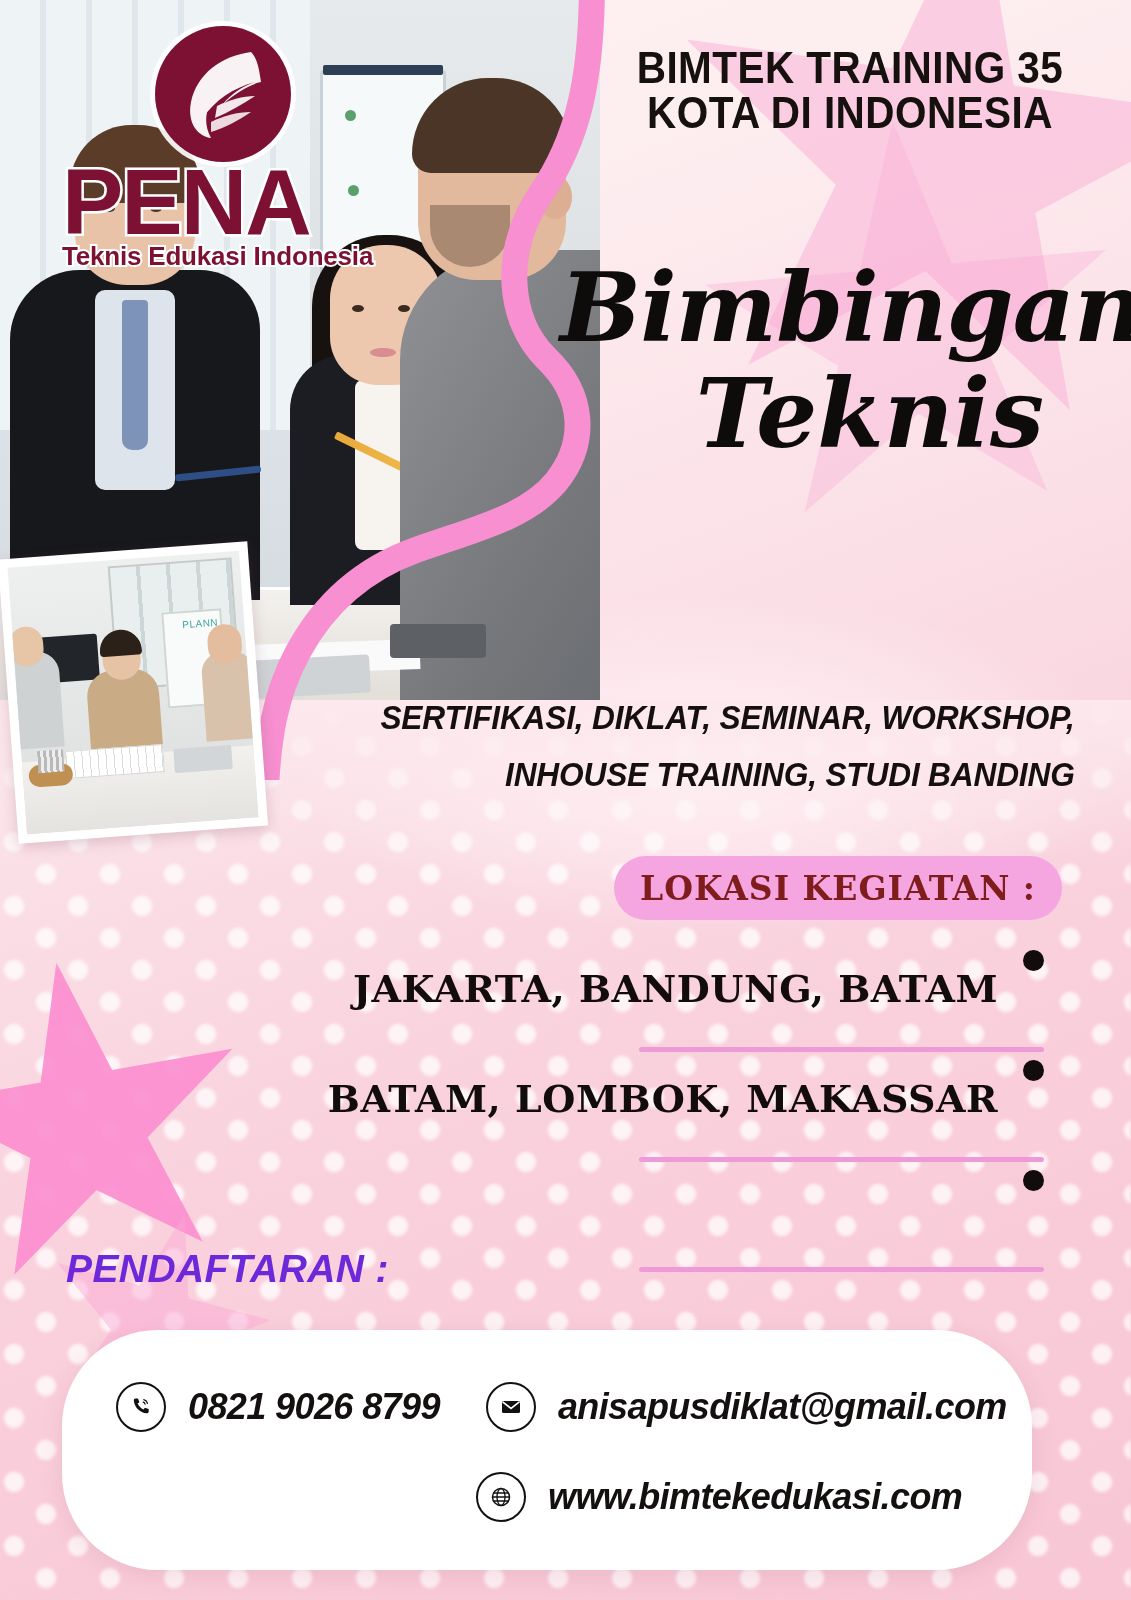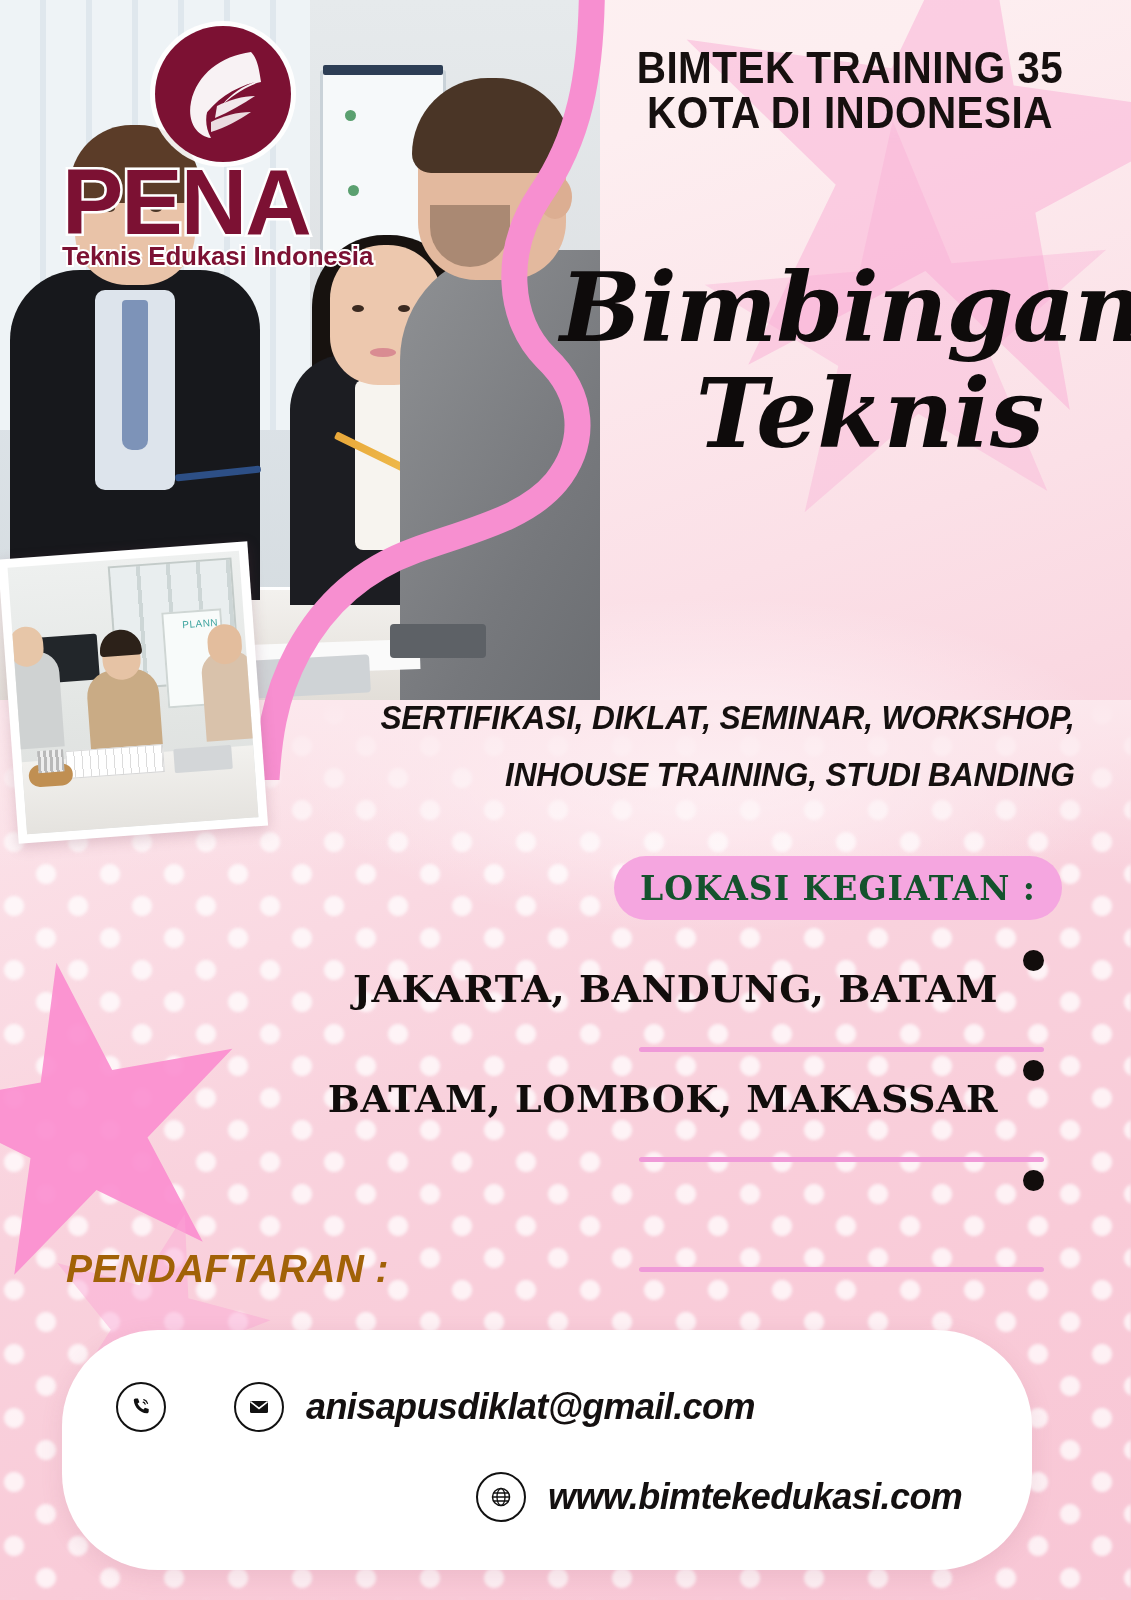--- a/index.html
+++ b/index.html
@@ -433,21 +433,21 @@
     position: absolute;
     left: 614px; top: 856px;
     width: 448px; height: 64px;
     background: #f5a6e0;
     border-radius: 34px;
     z-index: 25;
     display: flex; align-items: center; justify-content: center;
     font-family: "DejaVu Serif", serif;
     font-weight: bold;
     font-size: 33px;
-    color: #14532d;
+    color: #7f1d1d;
     letter-spacing: 1px;
   }
   .loc-list {
     position: absolute;
     left: 380px; top: 942px;
     width: 700px;
     z-index: 25;
   }
   .loc-row {
     position: relative;
@@ -481,21 +481,21 @@
 
   
   .pendaftaran {
     position: absolute;
     left: 66px; top: 1247px;
     z-index: 25;
     font-family: "Liberation Sans", sans-serif;
     font-style: italic;
     font-weight: bold;
     font-size: 39px;
-    color: #a16207;
+    color: #6d28d9;
     letter-spacing: .4px;
   }
 
   
   .contact-card {
     position: absolute;
     left: 62px; top: 1330px;
     width: 970px; height: 240px;
     background: #ffffff;
     border-radius: 96px;
@@ -667,20 +667,21 @@
       <div class="c-item">
         <span class="c-ico">
           <svg width="24" height="24" viewBox="0 0 24 24">
             <path d="M6.6,3.4 L9,3.4 L10.4,7.2 L8.6,8.6 C9.6,11 12.1,13.5 14.5,14.5
                      L15.9,12.7 L19.7,14.1 L19.7,16.5 C19.7,17.6 18.8,18.4 17.7,18.3
                      C10.9,17.7 5.4,12.2 4.8,5.4 C4.7,4.3 5.5,3.4 6.6,3.4 Z" fill="#111"></path>
             <path d="M14.8,4.6 C16.6,5.1 18,6.5 18.5,8.3" fill="none" stroke="#111" stroke-width="1.3" stroke-linecap="round"></path>
             <path d="M14.2,7.2 C15.1,7.5 15.8,8.2 16.1,9.1" fill="none" stroke="#111" stroke-width="1.3" stroke-linecap="round"></path>
           </svg>
         </span>
+        <span class="c-txt">0821 9026 8799</span>
       </div>
       <div class="c-item">
         <span class="c-ico">
           <svg width="24" height="24" viewBox="0 0 24 24">
             <rect x="3" y="6" width="18" height="12" rx="1.5" fill="#111"></rect>
             <path d="M3.6,6.8 L12,13.4 L20.4,6.8" fill="none" stroke="#fff" stroke-width="1.6"></path>
           </svg>
         </span>
         <span class="c-txt">anisapusdiklat@gmail.com</span>
       </div>

